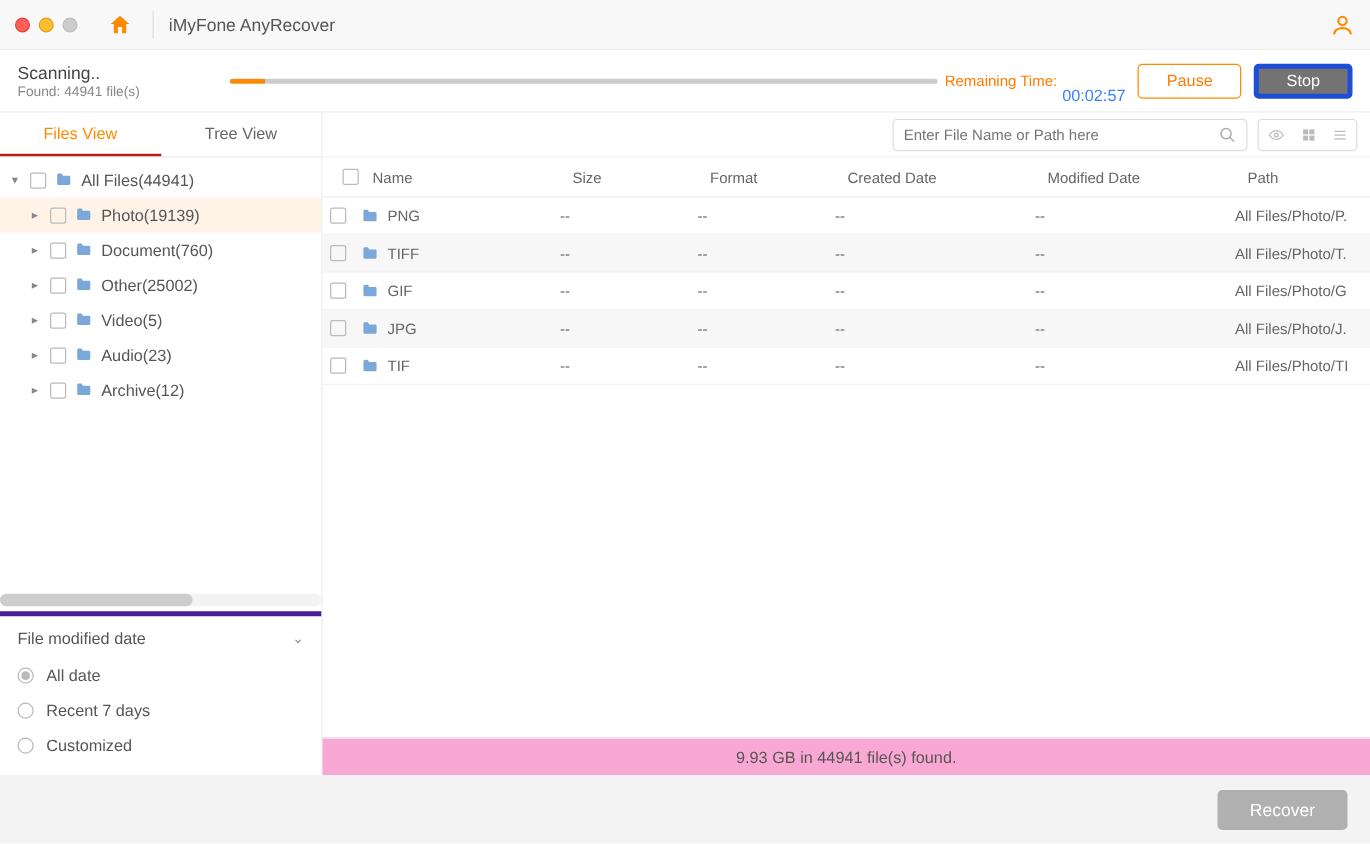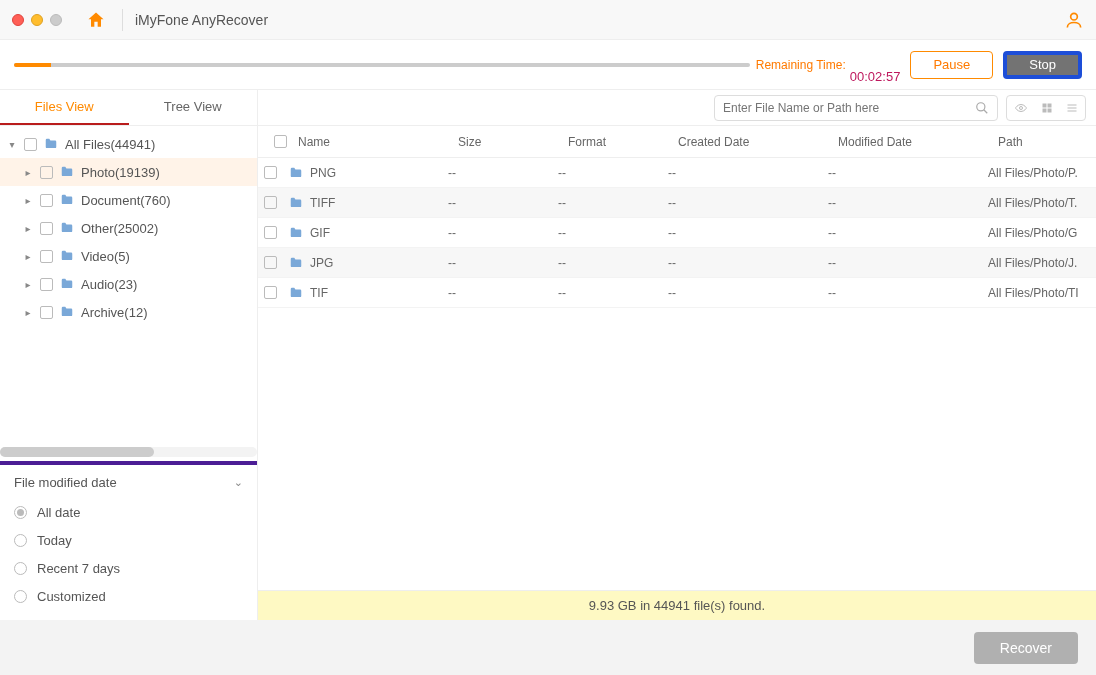--- a/index.html
+++ b/index.html
@@ -52,21 +52,21 @@
   border-radius: 2px;
   position: relative;
   overflow: hidden;
 }
 .progress-fill {
   position: absolute; left:0; top:0; bottom:0;
   width: 5%;
   background: #ff8a00;
 }
 .remaining { color: #ff7a00; font-size: 12px; margin-left: 6px; }
-.remaining-time { color: #be185d; margin-left: 4px; margin-top: 24px; }
+.remaining-time { color: #3b82f6; margin-left: 4px; margin-top: 24px; }
 .btn {
   height: 28px;
   padding: 0 22px;
   border-radius: 4px;
   font-size: 13px;
   margin-left: 10px;
   display:flex; align-items:center; justify-content:center;
   cursor: pointer;
 }
 .btn-pause { background:#fff; border:1px solid #ff8a00; color:#ff7a00;}
@@ -217,21 +217,21 @@
 .col-format { width:110px; }
 .col-created { width:160px; }
 .col-modified { width:160px; }
 .col-path { flex:1; white-space:nowrap; overflow:hidden;}
 
 .found-bar {
   height:30px;
   border-top:1px solid #eee;
   display:flex; align-items:center; justify-content:center;
   font-size:13px; color:#555;
-  background:#fef9c3;
+  background:#f9a8d4;
 }
 
 
 .footer {
   height:55px;
   background:#f3f3f3;
   display:flex;
   align-items:center;
   justify-content:flex-end;
   padding:0 18px;
@@ -267,20 +267,24 @@
   <div class="app-title">iMyFone AnyRecover</div>
   <div class="user-icon">
     <svg width="20" height="20" viewBox="0 0 24 24" fill="none" stroke="currentColor" stroke-width="2">
         <circle cx="12" cy="8" r="4"></circle>
         <path d="M4 21c0-4 4-6 8-6s8 2 8 6"></path>
       </svg>
   </div>
 </div>
 
 <div class="statusbar">
+  <div class="status-left">
+    <div class="status-title">Scanning..</div>
+    <div class="status-sub">Found: 44941 file(s)</div>
+  </div>
   <div class="progress-wrap">
     <div class="progress">
       <div class="progress-fill"></div>
     </div>
     <span class="remaining">Remaining Time:</span>
     <span class="remaining-time">00:02:57</span>
   </div>
   <div class="btn btn-pause">Pause</div>
   <div class="btn btn-stop">Stop</div>
 </div>
@@ -369,24 +373,20 @@
     <div class="scroll-stub"></div>
 
     <div class="filter-panel">
       <div class="filter-title">
         <span>File modified date</span>
         <span class="filter-caret">⌄</span>
       </div>
       <div class="radio-row">
         <span class="radio sel"></span>
         <span>All date</span>
-      </div>
-      <div class="radio-row">
-        <span class="radio"></span>
-        <span>Today</span>
       </div>
       <div class="radio-row">
         <span class="radio"></span>
         <span>Recent 7 days</span>
       </div>
       <div class="radio-row">
         <span class="radio"></span>
         <span>Customized</span>
       </div>
     </div>

